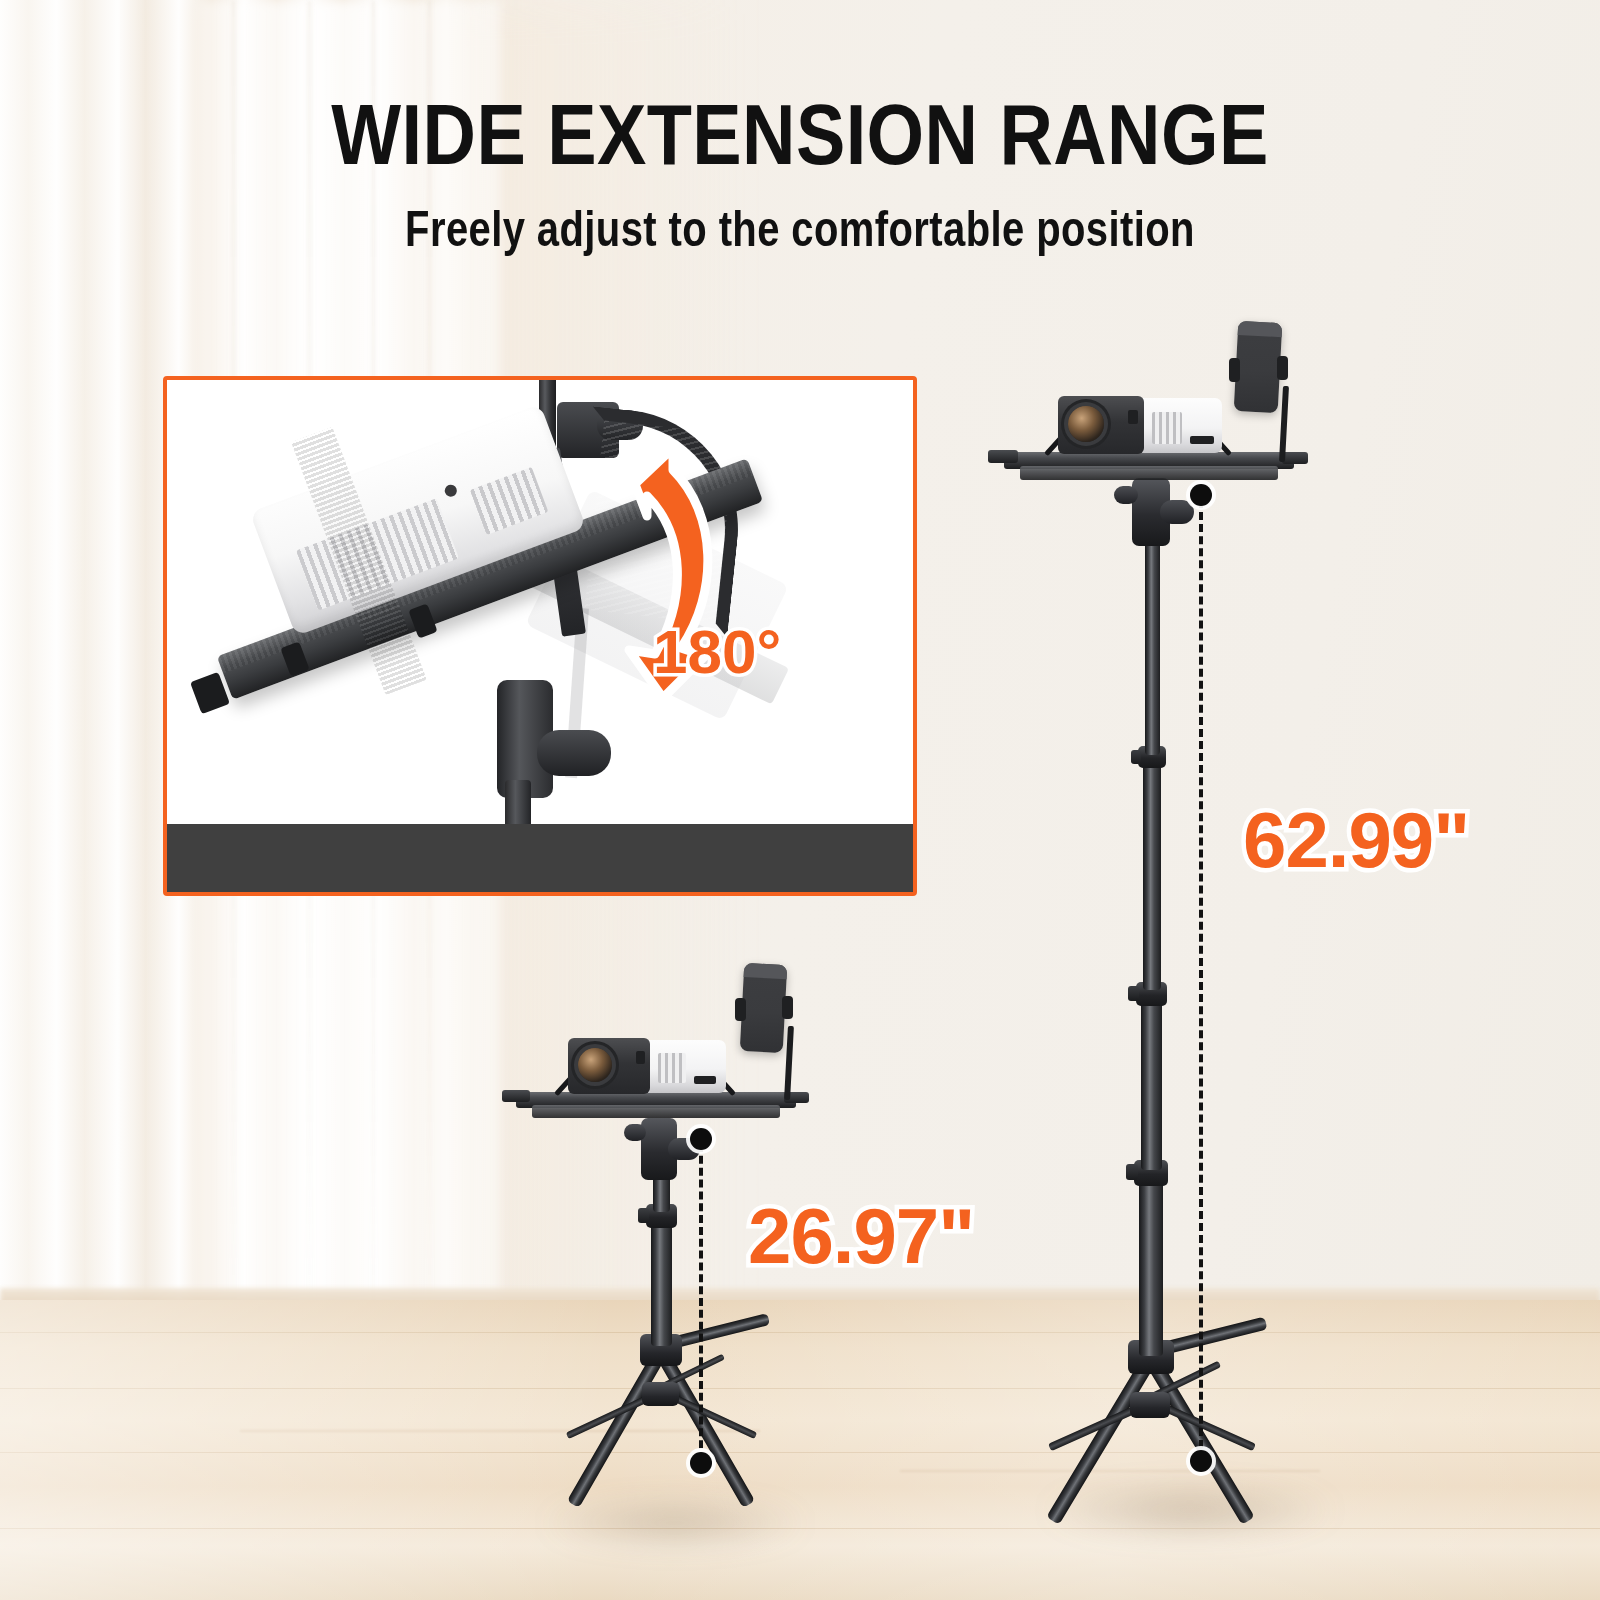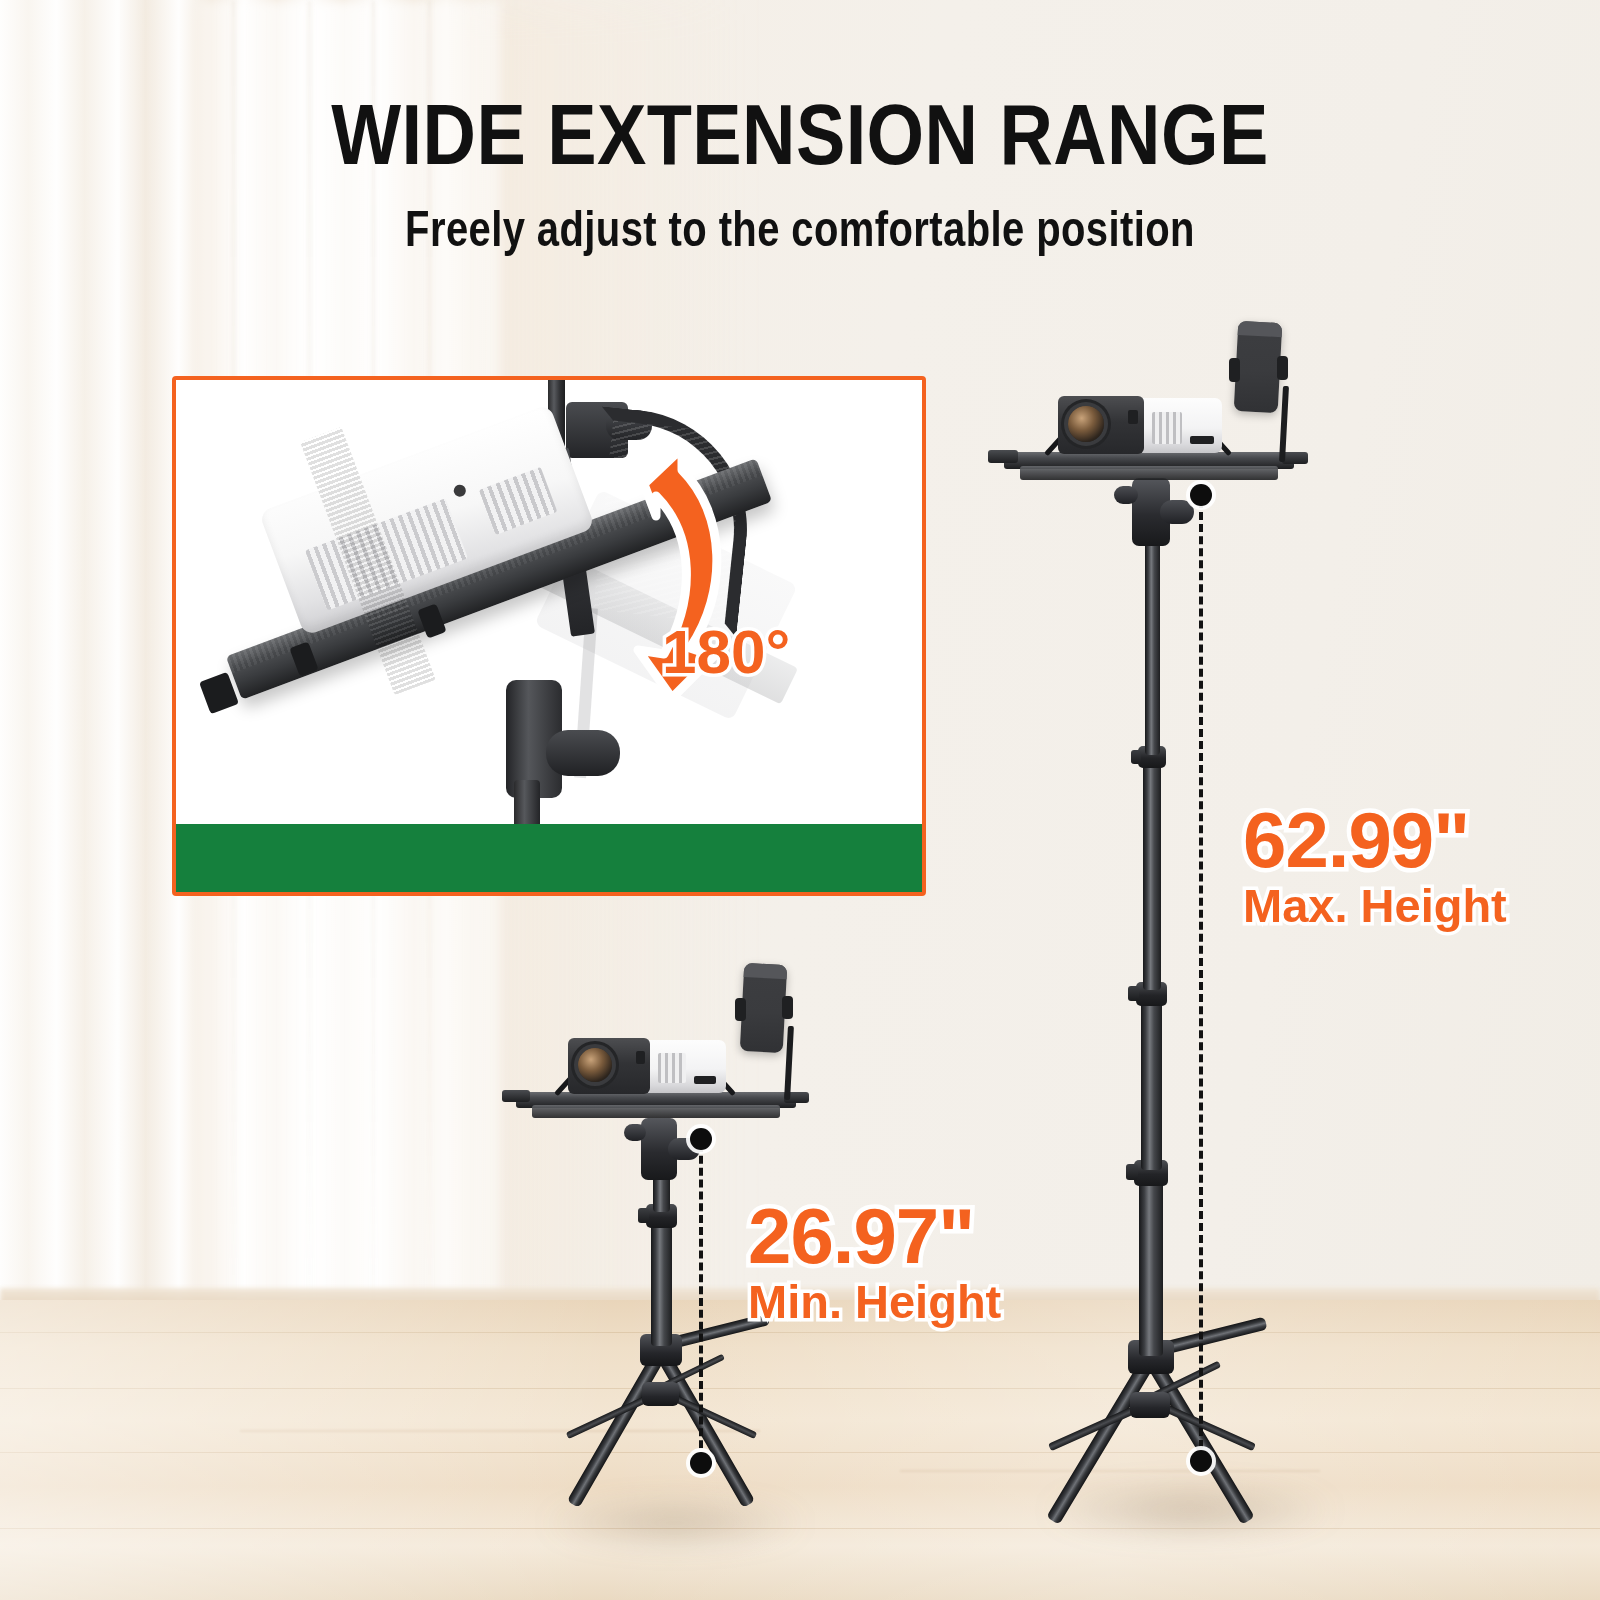--- a/index.html
+++ b/index.html
@@ -50,22 +50,22 @@
   
   .headline{position:absolute;left:0;width:1600px;text-align:center;
         font-weight:bold;color:#111111;letter-spacing:.5px;
         font-family:"Liberation Sans Narrow","Liberation Sans",sans-serif;
         transform:scaleX(.86);transform-origin:50% 50%;}
   #title{top:88px;font-size:86px;line-height:92px;}
   #subtitle{top:200px;font-size:50px;line-height:58px;font-weight:bold;transform:scaleX(.80);}
 
   
   .inset{position:absolute;left:163px;top:376px;width:754px;height:520px;
-        border:4px solid #F4621F;background:#15803d;border-radius:4px;
-        box-sizing:border-box;overflow:hidden;margin-left:9px;}
+        border:4px solid #F4621F;background:#404040;border-radius:4px;
+        box-sizing:border-box;overflow:hidden;}
   .inset-photo{position:absolute;left:0;top:0;width:100%;height:444px;background:#FFFFFF;overflow:hidden;}
   .caption-bar{position:absolute;left:0;bottom:0;width:100%;height:68px;background:#F4621F;
         display:flex;align-items:center;justify-content:center;}
   .caption-bar span{color:#FFFFFF;font-size:36px;font-weight:bold;letter-spacing:.5px;
         font-family:"Liberation Sans Narrow","Liberation Sans",sans-serif;transform:scaleX(.92);}
 
   
   .ghost{position:absolute;opacity:.16;}
   .inset-pole{position:absolute;left:372px;top:-8px;width:17px;height:130px;border-radius:4px;
         background:linear-gradient(90deg,#2a2a2c,#585a5e 35%,#303134 70%,#1d1e20);}
@@ -346,21 +346,19 @@
   <div class="measure" style="left:1199px;top:500px;height:960px;"></div>
   <div class="dot" style="left:1190px;top:484px;"></div>
   <div class="dot" style="left:1190px;top:1450px;"></div>
 
   <div class="measure" style="left:699px;top:1144px;height:316px;"></div>
   <div class="dot" style="left:690px;top:1128px;"></div>
   <div class="dot" style="left:690px;top:1452px;"></div>
 
   <div class="callout" id="callout-max">
     <div class="val">62.99"</div>
-    <div class="lbl">Max. Height</div>
   </div>
 
   <div class="callout" id="callout-min">
     <div class="val">26.97"</div>
-    <div class="lbl">Min. Height</div>
   </div>
 
 </div>
 
 </body></html>

